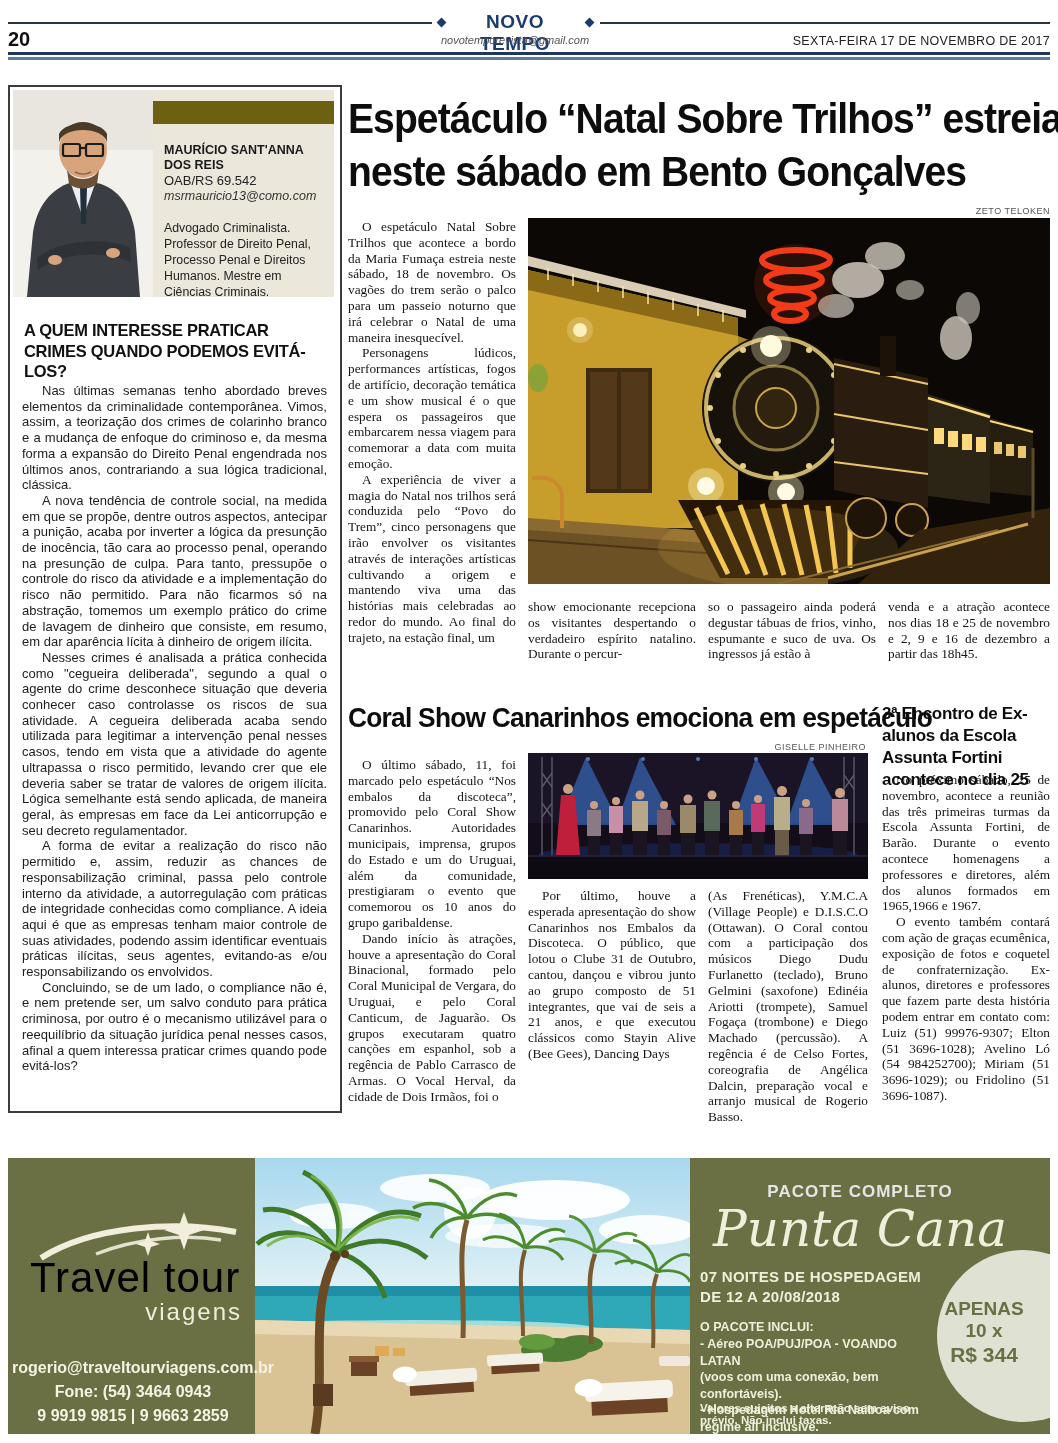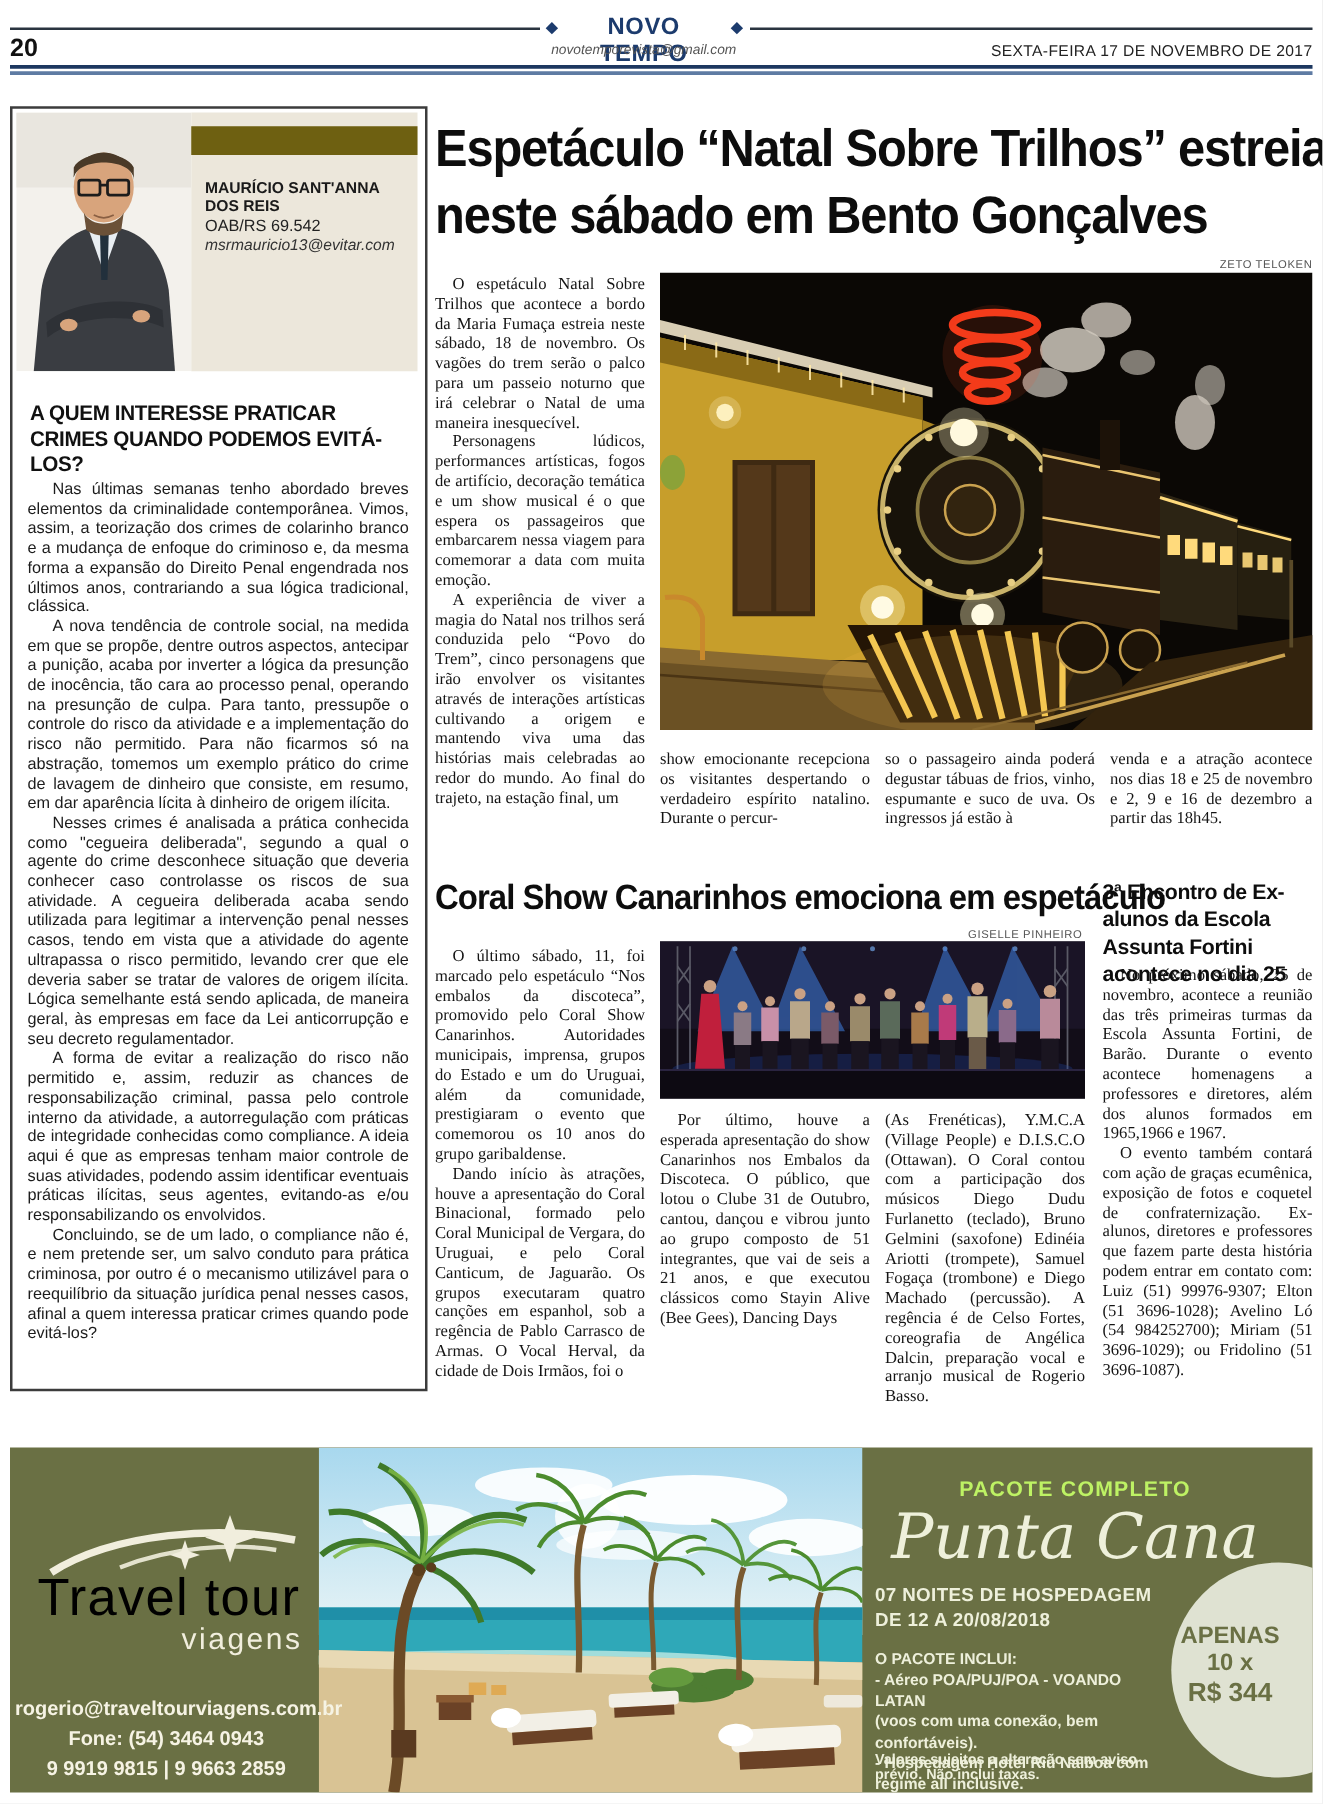--- a/index.html
+++ b/index.html
@@ -40,21 +40,21 @@
   .serif-col{font-family:"Liberation Serif",serif;font-size:13.3px;line-height:15.8px;
         text-align:justify;color:#141414;overflow:hidden;}
   .serif-col p{margin:0;text-indent:14px;}
   .serif-col p.noindent{text-indent:0;}
 
   
   .ad-box{background:#6a7044;overflow:hidden;}
   .ad-brand{font-size:42px;color:#000000;letter-spacing:1px;}
   .ad-brand-sub{font-size:24px;color:#f1eedd;text-align:right;letter-spacing:2px;}
   .ad-contact{font-size:16px;font-weight:bold;color:#f6f3e4;text-align:center;line-height:1.5;}
-  .ad-kicker{font-size:17px;font-weight:bold;color:#bef264;text-align:center;letter-spacing:1px;}
+  .ad-kicker{font-size:17px;font-weight:bold;color:#e5e5e5;text-align:center;letter-spacing:1px;}
   .ad-destination{font-family:"DejaVu Serif",serif;font-style:italic;font-size:50px;color:#eef0db;text-align:center;}
   .ad-nights{font-size:15px;font-weight:bold;color:#eef0db;letter-spacing:.3px;}
   .ad-includes-title{font-size:12.5px;font-weight:bold;color:#eef0db;}
   .ad-includes{font-size:12.5px;font-weight:600;color:#eef0db;line-height:16.5px;}
   .ad-disclaimer{font-size:11.5px;font-weight:bold;color:#eef0db;}
   .ad-circle{width:172px;height:172px;border-radius:50%;background:#dfe2d2;}
   .ad-price{color:#6a7044;font-weight:bold;text-align:center;line-height:1.18;}
   .ad-price .l1{font-size:19px;}
   .ad-price .l2{font-size:19px;}
   .ad-price .l3{font-size:21px;}
@@ -93,21 +93,22 @@
       <rect x="50" y="54" width="17" height="12" rx="2" fill="none" stroke="#1c1c1c" stroke-width="2.2"></rect>
       <rect x="73" y="54" width="17" height="12" rx="2" fill="none" stroke="#1c1c1c" stroke-width="2.2"></rect>
       <line x1="67" y1="58" x2="73" y2="58" stroke="#1c1c1c" stroke-width="2.2"></line>
       <path d="M62,82 C68,85 72,85 78,82" stroke="#8a5f43" stroke-width="1.5" fill="none"></path>
     </svg>
 
     <div class="abs author-panel" style="left:143px;top:3px;width:181px;height:207px;"></div>
     <div class="abs author-bar" style="left:143px;top:14px;width:181px;height:23px;"></div>
     <div class="abs author-name" style="left:154px;top:56px;width:164px;">MAURÍCIO SANT'ANNA DOS REIS</div>
     <div class="abs author-reg" style="left:154px;top:86px;">OAB/RS 69.542</div>
-    <div class="abs author-email" style="left:154px;top:102px;">msrmauricio13@evitar.com</div>
+    <div class="abs author-email" style="left:154px;top:102px;">msrmauricio13@como.com</div>
+    <div class="abs author-bio" style="left:154px;top:134px;width:164px;">Advogado Criminalista. Professor de Direito Penal, Processo Penal e Direitos Humanos. Mestre em Ciências Criminais.</div>
 
     <div class="abs opinion-headline" style="left:14px;top:234px;width:306px;">A QUEM INTERESSE PRATICAR CRIMES QUANDO PODEMOS EVITÁ-LOS?</div>
     <div class="abs opinion-body" style="left:12px;top:296px;width:305px;height:716px;">
       <p>Nas últimas semanas tenho abordado breves elementos da criminalidade contemporânea. Vimos, assim, a teorização dos crimes de colarinho branco e a mudança de enfoque do criminoso e, da mesma forma a expansão do Direito Penal engendrada nos últimos anos, contrariando a sua lógica tradicional, clássica.</p>
       <p>A nova tendência de controle social, na medida em que se propõe, dentre outros aspectos, antecipar a punição, acaba por inverter a lógica da presunção de inocência, tão cara ao processo penal, operando na presunção de culpa. Para tanto, pressupõe o controle do risco da atividade e a implementação do risco não permitido. Para não ficarmos só na abstração, tomemos um exemplo prático do crime de lavagem de dinheiro que consiste, em resumo, em dar aparência lícita à dinheiro de origem ilícita.</p>
       <p>Nesses crimes é analisada a prática conhecida como "cegueira deliberada", segundo a qual o agente do crime desconhece situação que deveria conhecer caso controlasse os riscos de sua atividade. A cegueira deliberada acaba sendo utilizada para legitimar a intervenção penal nesses casos, tendo em vista que a atividade do agente ultrapassa o risco permitido, levando crer que ele deveria saber se tratar de valores de origem ilícita. Lógica semelhante está sendo aplicada, de maneira geral, às empresas em face da Lei anticorrupção e seu decreto regulamentador.</p>
       <p>A forma de evitar a realização do risco não permitido e, assim, reduzir as chances de responsabilização criminal, passa pelo controle interno da atividade, a autorregulação com práticas de integridade conhecidas como compliance. A ideia aqui é que as empresas tenham maior controle de suas atividades, podendo assim identificar eventuais práticas ilícitas, seus agentes, evitando-as e/ou responsabilizando os envolvidos.</p>
       <p>Concluindo, se de um lado, o compliance não é, e nem pretende ser, um salvo conduto para prática criminosa, por outro é o mecanismo utilizável para o reequilíbrio da situação jurídica penal nesses casos, afinal a quem interessa praticar crimes quando pode evitá-los?</p>
     </div>
   </div>

